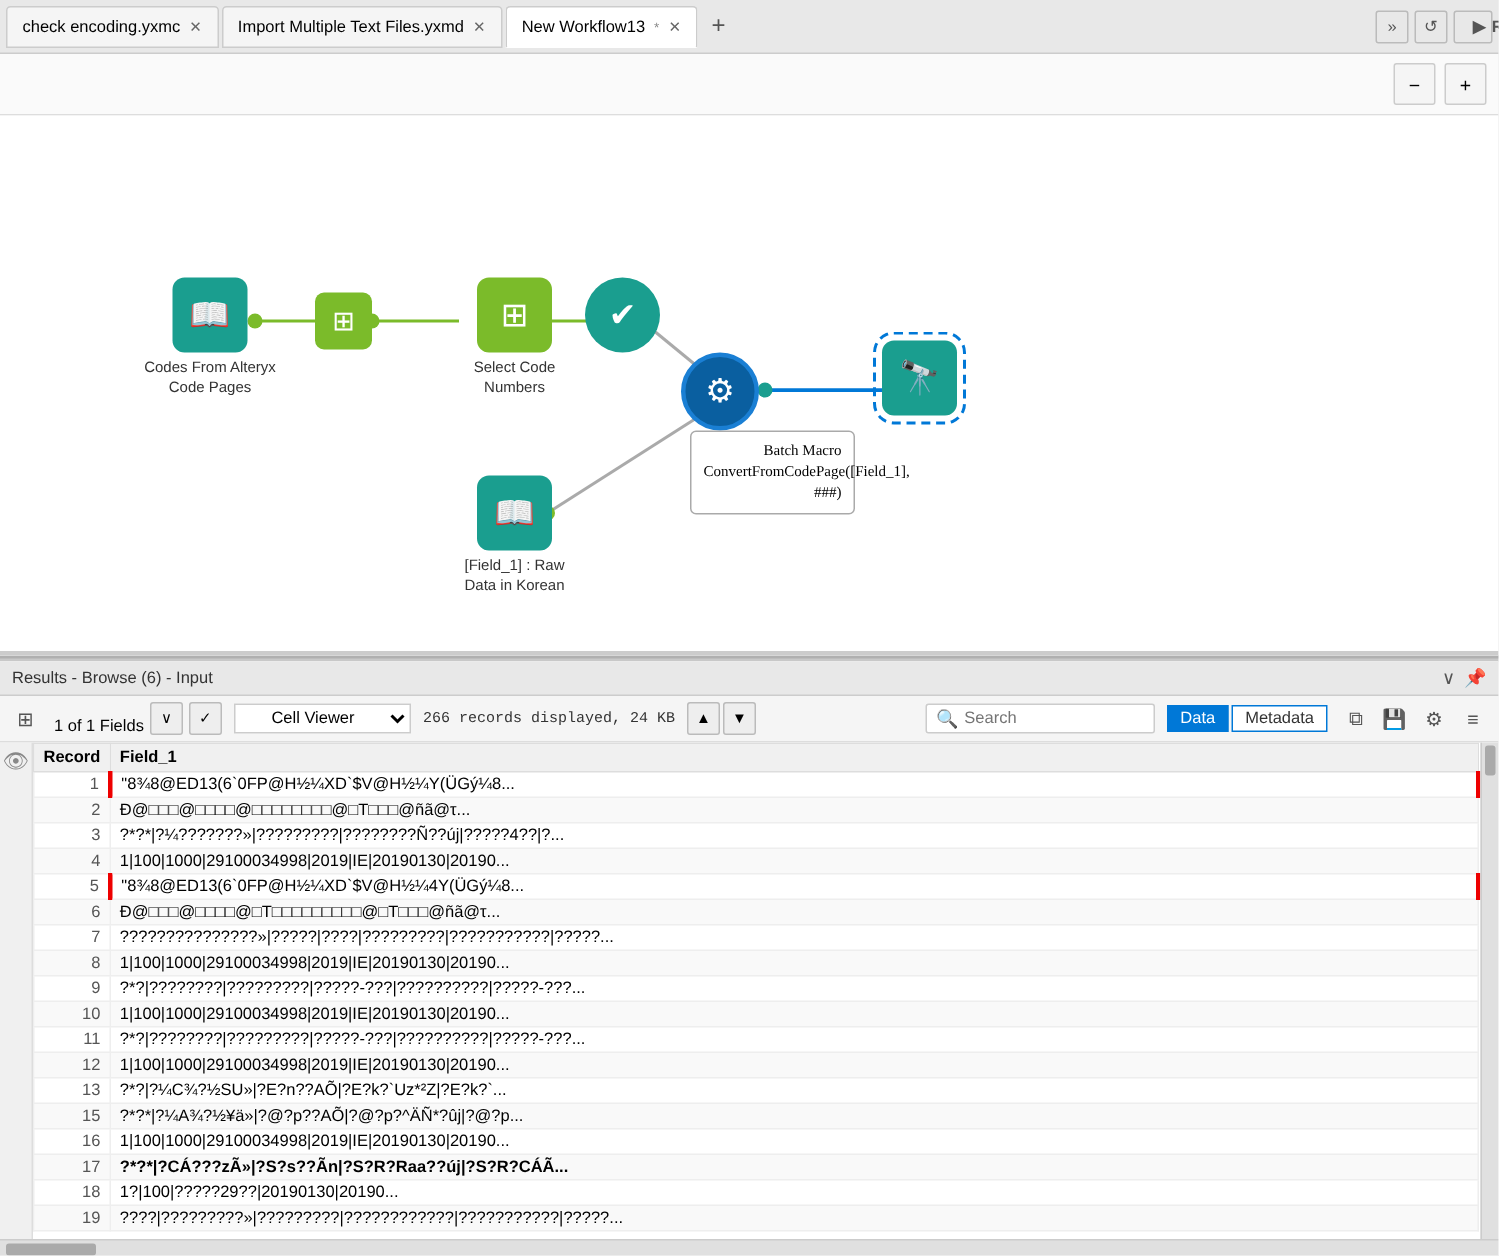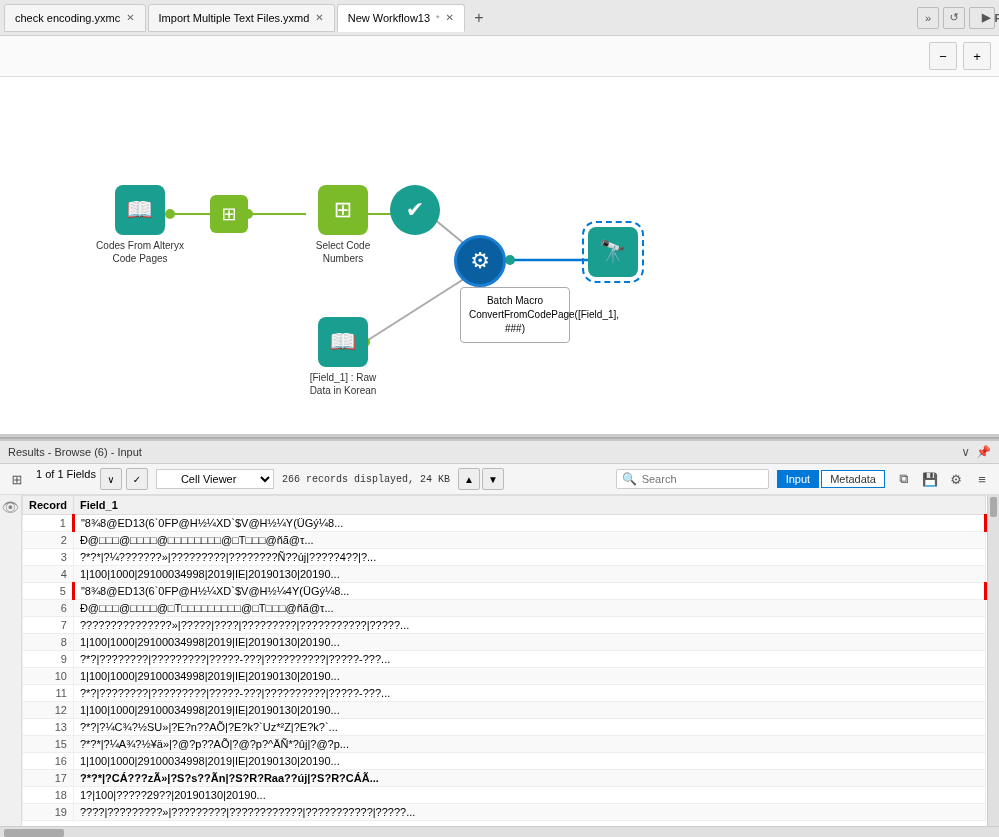--- a/index.html
+++ b/index.html
@@ -69,21 +69,21 @@
       border-bottom: 1px solid #ccc; font-size: 11px; color: #333; justify-content: space-between;
     }
     .results-toolbar {
       display: flex; align-items: center; padding: 4px 6px; background: #f5f5f5;
       border-bottom: 1px solid #ddd; gap: 8px; flex-wrap: wrap;
     }
     .nav-btn {
       width: 22px; height: 22px; background: #eee; border: 1px solid #bbb;
       border-radius: 2px; cursor: pointer; display: flex; align-items: center; justify-content: center; font-size: 10px;
     }
-    .fields-display { display: flex; align-items: flex-start; gap: 4px; font-size: 11px; }
+    .fields-display { display: flex; align-items: flex-end; gap: 4px; font-size: 11px; }
     .fields-select { border: 1px solid #ccc; padding: 2px 20px; font-size: 11px; background: #fff; }
     .sort-btns { display: flex; gap: 2px; }
     .search-box {
       display: flex; align-items: center; border: 1px solid #ccc; background: #fff;
       padding: 2px 6px; border-radius: 2px; gap: 4px; margin-left: auto;
     }
     .search-box input { border: none; outline: none; font-size: 11px; width: 120px; }
     .data-meta-btn {
       display: flex; gap: 2px;
     }
@@ -117,22 +117,23 @@
     }
 
     
     .node-selected .node-icon {
       outline: 2px dashed #0078d7; outline-offset: 3px;
     }
 
     
     .batch-macro-box {
       position: absolute; background: #fff; border: 1px solid #aaa;
-      border-radius: 4px; font-size: 10px; padding: 6px 8px; text-align: center; line-height: 1.4;
+      border-radius: 4px; font-size: 10px; padding: 6px 8px; text-align: right; line-height: 1.4;
       max-width: 110px;
+      font-family: Liberation Serif, serif;
     }
     .resize-dots { color: #999; font-size: 8px; letter-spacing: 2px; }
 
     .collapse-btn { cursor: pointer; font-size: 12px; color: #555; }
     .pin-btn { cursor: pointer; font-size: 12px; color: #555; }
 
     
     .drag-strip {
       height: 4px; background: #c8c8c8; cursor: ns-resize;
       border-top: 2px solid #b0b0b0;
@@ -262,21 +263,21 @@
     <span style="font-size:10px;color:#333;font-family:Liberation Mono, monospace;">266 records displayed, 24 KB</span>
     <div class="sort-btns">
       <div class="nav-btn">▲</div>
       <div class="nav-btn">▼</div>
     </div>
     <div class="search-box">
       <span style="color:#888;font-size:12px;">🔍</span>
       <input type="text" placeholder="Search" style="">
     </div>
     <div class="data-meta-btn">
-      <button class="dm-btn active">Input</button>
+      <button class="dm-btn active">Data</button>
       <button class="dm-btn inactive">Metadata</button>
     </div>
     <div class="toolbar-icons">
       <div class="t-icon">⧉</div>
       <div class="t-icon">💾</div>
       <div class="t-icon">⚙</div>
       <div class="t-icon">≡</div>
     </div>
   </div>
 

